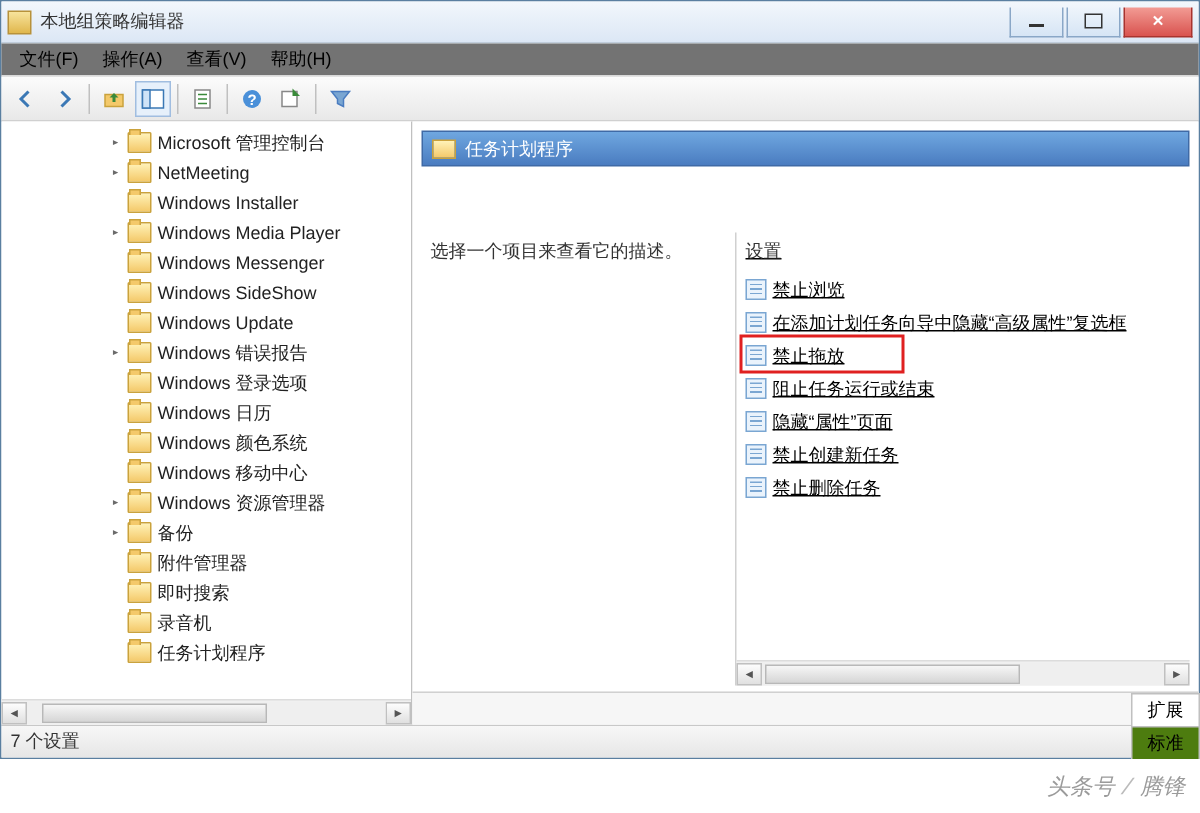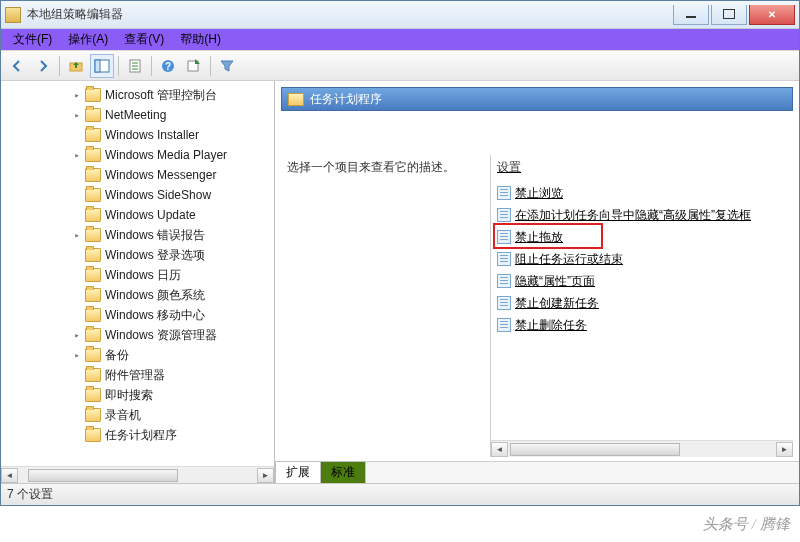--- a/index.html
+++ b/index.html
@@ -10,21 +10,21 @@
 .titlebar { height: 28px; background: linear-gradient(#f2f7fc, #dce7f5); display: flex; align-items: center; padding: 0 4px; border-bottom: 1px solid #c0cddb; }
 .titlebar .app-icon { width: 16px; height: 16px; background: linear-gradient(#f7e39c, #e0b74d); border: 1px solid #b8923a; margin-right: 6px; }
 .titlebar .title-text { flex: 1; color: #333; font-size: 12px; }
 .win-btns { display: flex; gap: 2px; margin-left: auto; }
 .win-btn { width: 36px; height: 20px; border: 1px solid #8aa7c7; border-top: none; background: linear-gradient(#eef4fb,#d6e5f5); display: flex; align-items: center; justify-content: center; font-size: 10px; color: #3a3a3a; cursor: pointer; }
 .win-btn.min::after { content: ""; width: 10px; height: 2px; background: #333; margin-top: 6px; }
 .win-btn.max::after { content: ""; width: 10px; height: 8px; border: 1px solid #333; }
 .win-btn.close { background: linear-gradient(#f29b94,#d9534f); border-color: #a8332e; color: #fff; width: 46px; }
 .win-btn.close::after { content: "✕"; font-weight: bold; }
 
-.menubar { height: 22px; display: flex; align-items: center; padding: 0 4px; border-bottom: 1px solid #d9d9d9; background: #8b5cf6; }
+.menubar { height: 22px; display: flex; align-items: center; padding: 0 4px; border-bottom: 1px solid #d9d9d9; background: #737373; }
 .menubar .menu-item { padding: 2px 8px; cursor: pointer; }
 
 .toolbar { height: 30px; display: flex; align-items: center; padding: 0 4px; border-bottom: 1px solid #d0d0d0; background: linear-gradient(#fcfcfc,#e8e8e8); gap: 2px; }
 .tool-btn { width: 24px; height: 24px; display: flex; align-items: center; justify-content: center; border: 1px solid transparent; cursor: pointer; }
 .tool-sep { width: 1px; height: 20px; background: #c0c0c0; margin: 0 2px; }
 .ico-svg { width: 16px; height: 16px; }
 
 .body-split { flex: 1; display: flex; min-height: 0; }
 .tree-pane { width: 274px; border-right: 1px solid #c0c0c0; display: flex; flex-direction: column; background: #fff; position: relative; }
 .tree-scroll { flex: 1; overflow: hidden; padding: 4px 0 0 0; }
@@ -48,27 +48,27 @@
 
 .content-split { flex: 1; display: flex; padding: 0 6px 4px 6px; gap: 0; min-height: 0; margin-top: 40px; }
 .desc-pane { width: 210px; border-right: 1px solid #d0d0d0; padding: 4px 6px; color: #333; }
 .list-pane { flex: 1; padding: 4px 6px; position: relative; text-decoration: underline; }
 .col-head { color: #333; margin-bottom: 6px; }
 .setting-row { display: flex; align-items: center; height: 22px; gap: 4px; cursor: pointer; white-space: nowrap; }
 .setting-ico { width: 14px; height: 14px; border: 1px solid #7aa6d2; background: #eaf3fc; position: relative; }
 .setting-ico::after { content: ""; position: absolute; left: 2px; top: 2px; width: 8px; height: 8px; background: repeating-linear-gradient(#7aa6d2 0 1px, transparent 1px 3px); }
 .highlight-box { position: absolute; border: 2px solid #e02020; pointer-events: none; }
 
-.tab-strip { height: 22px; display: flex; align-items: flex-end; padding-left: 0; border-top: 1px solid #d0d0d0; background: #f6f6f6; }
+.tab-strip { height: 22px; display: flex; align-items: flex-end; padding-left: 0; border-top: 1px solid #d0d0d0; background: #f6f6f6; flex-direction: column; }
 .tab { padding: 2px 10px; border: 1px solid #c0c0c0; border-bottom: none; background: #fff; margin-right: -1px; font-size: 12px; cursor: pointer; }
 .tab.inactive { background: #4d7c0f; }
 
 .statusbar { height: 22px; border-top: 1px solid #c8c8c8; background: linear-gradient(#f7f7f7,#e6e6e6); display: flex; align-items: center; padding: 0 6px; font-size: 12px; color: #333; }
 
-.watermark { position: absolute; right: 10px; bottom: 8px; font-size: 15px; color: #9b9b9b; font-style: italic; font-family: Liberation Serif, serif; pointer-events:none;}
+.watermark { position: absolute; right: 10px; bottom: 8px; font-size: 15px; color: #9b9b9b; font-style: italic; font-family: Liberation Mono, monospace; pointer-events:none;}
 .watermark .sep { color: #bbb; margin: 0 4px; }
 
 </style>
 </head>
 <body>
 
 <div class="window">
 
   <div class="titlebar">
     <div class="app-icon"></div>

